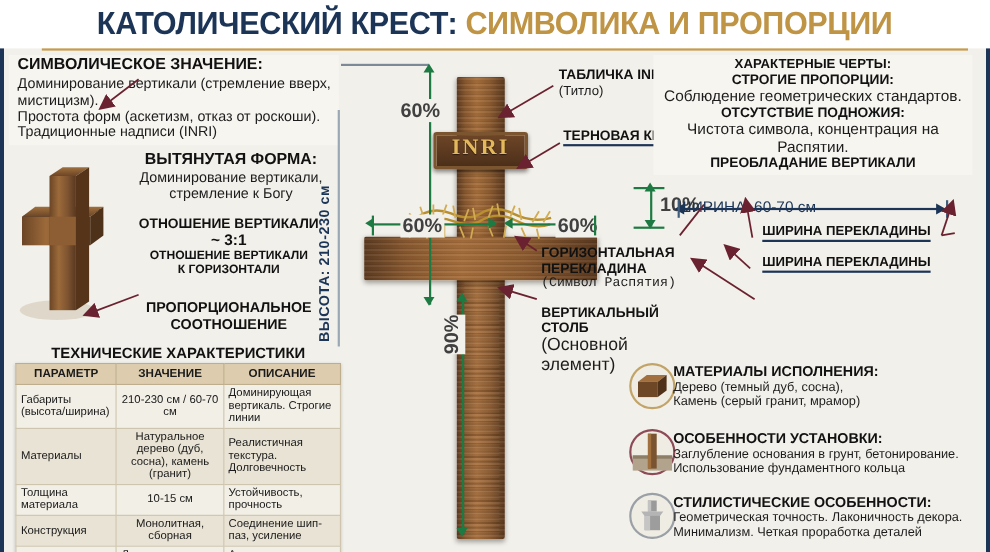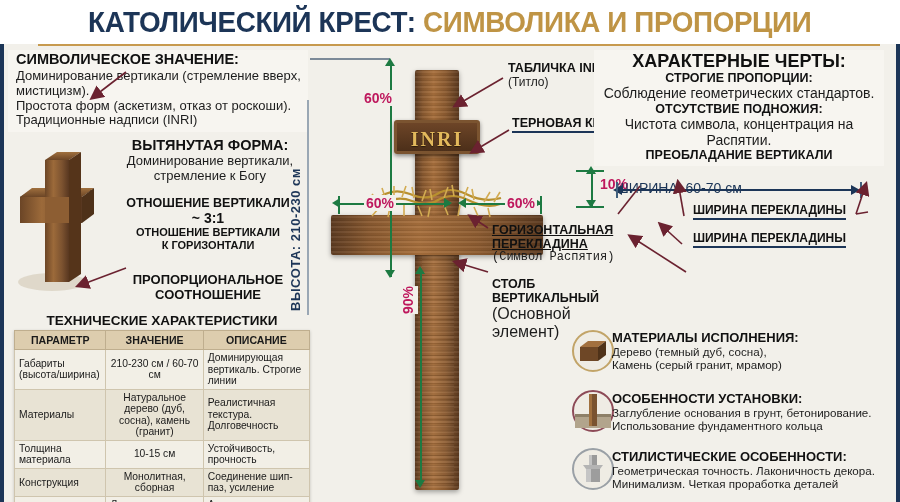--- a/index.html
+++ b/index.html
@@ -60,21 +60,21 @@
   #ratio { left:108px; top:196px; width:200px; text-align:center; }
   #ratio .hd1 { font-size:12.5px; font-weight:bold; color:#111; line-height:1.15;}
   #ratio .big { font-size:14px; font-weight:bold; color:#111; }
   #ratio .sub { font-size:11px; font-weight:bold; color:#111; line-height:1.15;}
 
   #prop { left:108px; top:273px; width:200px; text-align:center; }
   #prop .hd { font-size:13px; line-height:1.15; }
 
   
   #feat { right:16px; top:50px; width:290px; text-align:center; background:#f7f5f0; padding:2px 2px 4px;}
-  #feat .hd { font-size:18px; }
+  #feat .hd { font-size:12px; }
   #feat .sh { font-size:12.5px; font-weight:bold; color:#111; }
   #feat .bd { font-size:14px; }
 
   
   #width-label {
     position:absolute; right:44px; top:180px; width:240px; text-align:left;
     font-size:14px; font-weight:normal; color:#1c3557;
   }
   #crossbar-1, #crossbar-2 {
     position:absolute; font-size:12px; font-weight:bold; color:#111;
@@ -118,56 +118,56 @@
   #v-post-front {
     position:absolute; left:104px; top:205px; width:32px; height:232px;
     background:
       repeating-linear-gradient(180deg, rgba(0,0,0,0.12) 0 1px, rgba(255,255,255,0.06) 1px 4px);
     opacity:.55; border-radius:2px;
   }
   #inri {
     position:absolute; left:76px; top:70px; width:86px; height:34px;
     background:linear-gradient(180deg,#6d4527,#4c2f19);
     border:3px solid #7b5430; border-radius:3px;
-    display:flex; align-items:flex-end; justify-content:center;
+    display:flex; align-items:flex-start; justify-content:center;
     box-shadow:0 2px 4px rgba(0,0,0,.45);
   }
   #inri span {
     font-family:"Liberation Serif", serif; font-size:20px; font-weight:bold;
     color:#e3b95c; letter-spacing:2px;
     text-shadow:0 1px 1px #2a1a0c;
   }
   #crown {
     position:absolute; left:52px; top:128px; width:135px; height:40px;
   }
   .dim-v-line { position:absolute; width:2px; background:#1d7a42; }
   .dim-h-line { position:absolute; height:2px; background:#1d7a42; }
   .dim-txt {
-    position:absolute; color:#be185d; font-size:14px; font-weight:bold;
+    position:absolute; color:#404040; font-size:18px; font-weight:bold;
     background:#f2f0ea; padding:0 2px;
   }
   .ah { position:absolute; width:0; height:0; }
   .ah-up    { border-left:5px solid transparent; border-right:5px solid transparent; border-bottom:8px solid #1d7a42;}
   .ah-down  { border-left:5px solid transparent; border-right:5px solid transparent; border-top:8px solid #1d7a42;}
   .ah-left  { border-top:5px solid transparent; border-bottom:5px solid transparent; border-right:8px solid #1d7a42;}
   .ah-right { border-top:5px solid transparent; border-bottom:5px solid transparent; border-left:8px solid #1d7a42;}
   .tick { position:absolute; background:#1d7a42; }
 
   
   .nah-left  { border-top:5px solid transparent; border-bottom:5px solid transparent; border-right:9px solid #1c3557; position:absolute;}
   .nah-right { border-top:5px solid transparent; border-bottom:5px solid transparent; border-left:9px solid #1c3557; position:absolute;}
 
   
   #lbl-inri { position:absolute; left:508px; top:62px; width:130px; }
   #lbl-inri .hd { font-size:12.5px; }
   #lbl-inri .bd { font-size:12px; }
   #lbl-crown { position:absolute; left:512px; top:116px; font-size:12.5px; font-weight:bold; color:#111;
                border-bottom:2px solid #1c3557; padding-bottom:1px;}
   #lbl-hbeam { position:absolute; left:492px; top:224px; width:140px; }
-  #lbl-hbeam .hd { font-size:12.5px;text-decoration:underline; }
+  #lbl-hbeam .hd { font-size:12.5px; }
   #lbl-hbeam .bd { font-size:12px;font-family:Liberation Mono, monospace; }
   #lbl-vpost { position:absolute; left:492px; top:278px; width:145px; }
   #lbl-vpost .hd { font-size:12.5px; }
   #lbl-vpost .bd { font-size:16px; }
 
   
   #cross-icon { position:absolute; left:12px; top:142px; width:96px; height:150px; }
 
   
   #table-title {
@@ -343,22 +343,22 @@
     <div class="hd">ТАБЛИЧКА INRI</div>
     <div class="bd">(Титло)</div>
   </div>
   <div id="lbl-crown">ТЕРНОВАЯ КРОНА</div>
   <div id="lbl-hbeam">
     <div class="hd">ГОРИЗОНТАЛЬНАЯ</div>
     <div class="hd">ПЕРЕКЛАДИНА</div>
     <div class="bd">(Символ Распятия)</div>
   </div>
   <div id="lbl-vpost">
+    <div class="hd">ВЕРТИКАЛЬНЫЙ</div>
     <div class="hd">СТОЛБ</div>
-    <div class="hd">ВЕРТИКАЛЬНЫЙ</div>
     <div class="bd">(Основной элемент)</div>
   </div>
 
   <div class="block" id="feat">
     <div class="hd">ХАРАКТЕРНЫЕ ЧЕРТЫ:</div>
     <div class="sh">СТРОГИЕ ПРОПОРЦИИ:</div>
     <div class="bd">Соблюдение геометрических стандартов.</div>
     <div class="sh">ОТСУТСТВИЕ ПОДНОЖИЯ:</div>
     <div class="bd">Чистота символа, концентрация на Распятии.</div>
     <div class="sh">ПРЕОБЛАДАНИЕ ВЕРТИКАЛИ</div>

